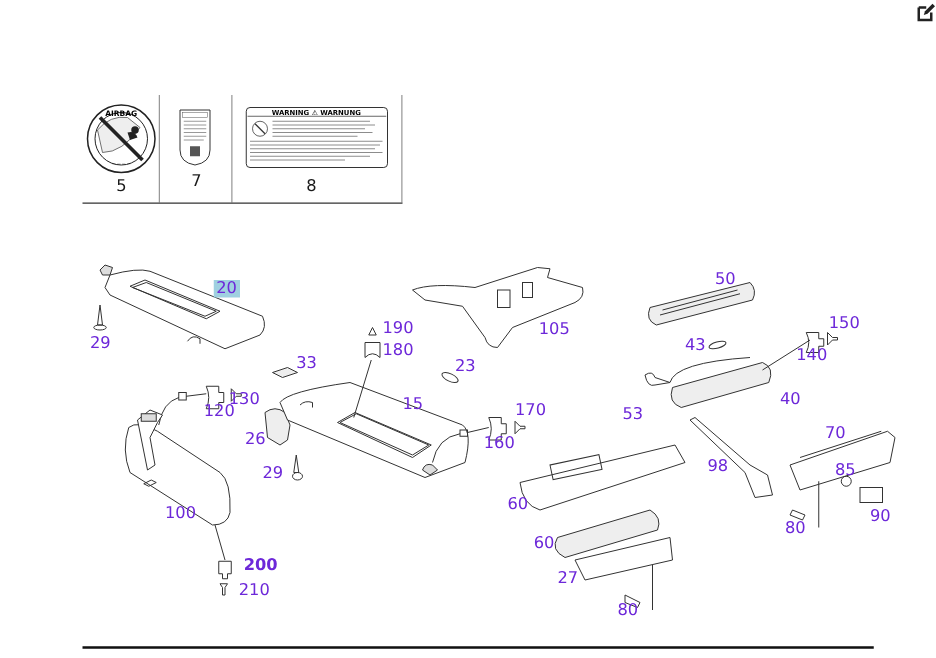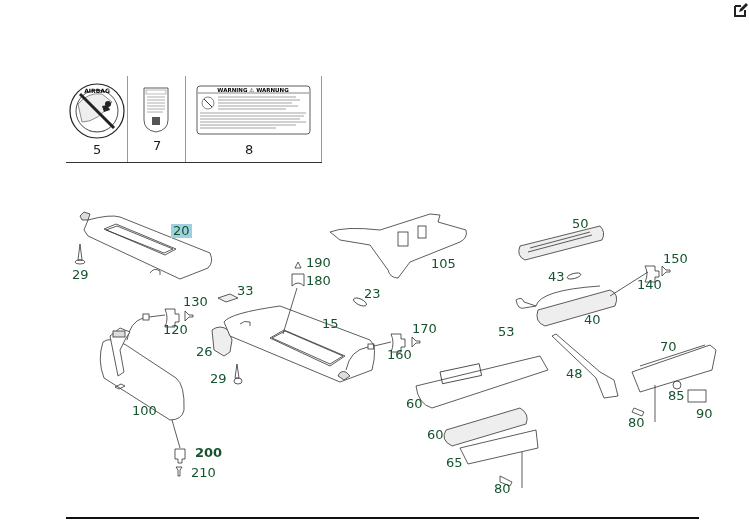--- a/index.html
+++ b/index.html
@@ -1,18 +1,18 @@
 <!DOCTYPE html>
 <html><head>
 <meta charset="utf-8">
 <style>
   html,body{margin:0;padding:0;background:#fff;}
   body{width:749px;height:526px;position:relative;overflow:hidden;font-family:"DejaVu Sans",sans-serif;color:#1a1a1a;}
   .abs{position:absolute;}
-  .lbl{position:absolute;font-size:13px;line-height:14px;white-space:nowrap;color:#14532d;}
+  .lbl{position:absolute;font-size:13px;line-height:14px;white-space:nowrap;color:#6d28d9;}
   .hl{background:#9fd0e0;padding:0 2px;}
   #diagram{position:absolute;left:0;top:0;}
   .edit{position:absolute;left:733px;top:2px;width:16px;height:16px;cursor:pointer;}
   .vdiv{position:absolute;top:76px;width:1px;height:86px;background:#999;}
   .hline{position:absolute;left:66px;top:162px;width:256px;height:1px;background:#333;}
   .bottom-line{position:absolute;left:66px;top:517px;width:633px;height:2px;background:#111;}
   .legend-num{position:absolute;font-size:13px;}
 </style>
 </head>
 <body>
@@ -193,43 +193,43 @@
     <circle cx="677" cy="385" r="4"></circle>
     <rect x="688" y="390" width="18" height="12"></rect>
     <path d="M634 408 l10 4 l-2 4 l-10 -4z"></path>
     <line x1="655" y1="385" x2="655" y2="422"></line>
   </g>
 </svg>
 
 <div class="lbl hl" style="left:171px;top:224px;">20</div>
 <div class="lbl" style="left:72px;top:268px;">29</div>
 <div class="lbl" style="left:237px;top:284px;">33</div>
-<div class="lbl" style="left:183px;top:295px;">130</div>
+<div class="lbl" style="left:183px;top:313px;">130</div>
 <div class="lbl" style="left:163px;top:323px;">120</div>
 <div class="lbl" style="left:196px;top:345px;">26</div>
 <div class="lbl" style="left:210px;top:372px;">29</div>
 <div class="lbl" style="left:112px;top:404px;margin-left:20px;">100</div>
 <div class="lbl" style="left:195px;top:446px;font-weight:bold;">200</div>
 <div class="lbl" style="left:191px;top:466px;">210</div>
 <div class="lbl" style="left:306px;top:256px;">190</div>
 <div class="lbl" style="left:306px;top:274px;">180</div>
 <div class="lbl" style="left:364px;top:287px;">23</div>
 <div class="lbl" style="left:322px;top:317px;">15</div>
 <div class="lbl" style="left:412px;top:322px;">170</div>
 <div class="lbl" style="left:387px;top:348px;">160</div>
 <div class="lbl" style="left:431px;top:257px;">105</div>
 <div class="lbl" style="left:555px;top:217px;margin-left:17px;">50</div>
 <div class="lbl" style="left:548px;top:270px;">43</div>
 <div class="lbl" style="left:663px;top:252px;">150</div>
 <div class="lbl" style="left:637px;top:278px;">140</div>
 <div class="lbl" style="left:498px;top:297px;margin-top:28px;">53</div>
-<div class="lbl" style="left:584px;top:313px;text-align:right;">40</div>
+<div class="lbl" style="left:624px;top:313px;text-align:right;">40</div>
 <div class="lbl" style="left:660px;top:340px;">70</div>
-<div class="lbl" style="left:566px;top:367px;">48</div>
-<div class="lbl" style="left:668px;top:389px;">85</div>
+<div class="lbl" style="left:566px;top:367px;">98</div>
+<div class="lbl" style="left:668px;top:370px;">85</div>
 <div class="lbl" style="left:696px;top:407px;">90</div>
 <div class="lbl" style="left:628px;top:416px;">80</div>
 <div class="lbl" style="left:406px;top:397px;">60</div>
 <div class="lbl" style="left:427px;top:428px;">60</div>
-<div class="lbl" style="left:446px;top:456px;">65</div>
+<div class="lbl" style="left:446px;top:456px;">27</div>
 <div class="lbl" style="left:494px;top:482px;">80</div>
 
 <div class="bottom-line"></div>
 
 </body></html>

